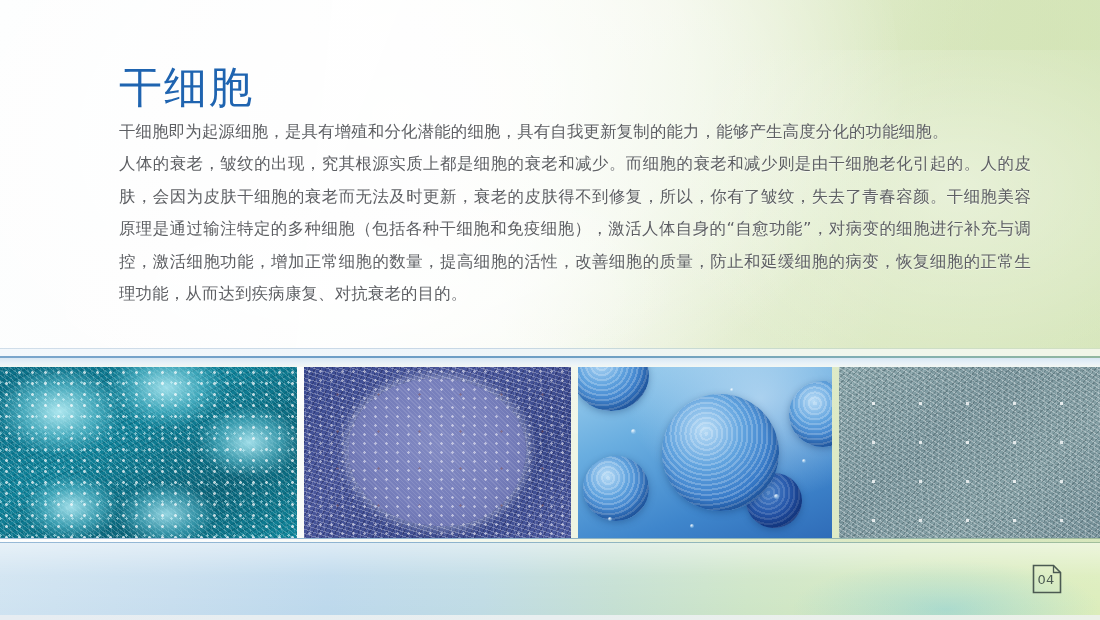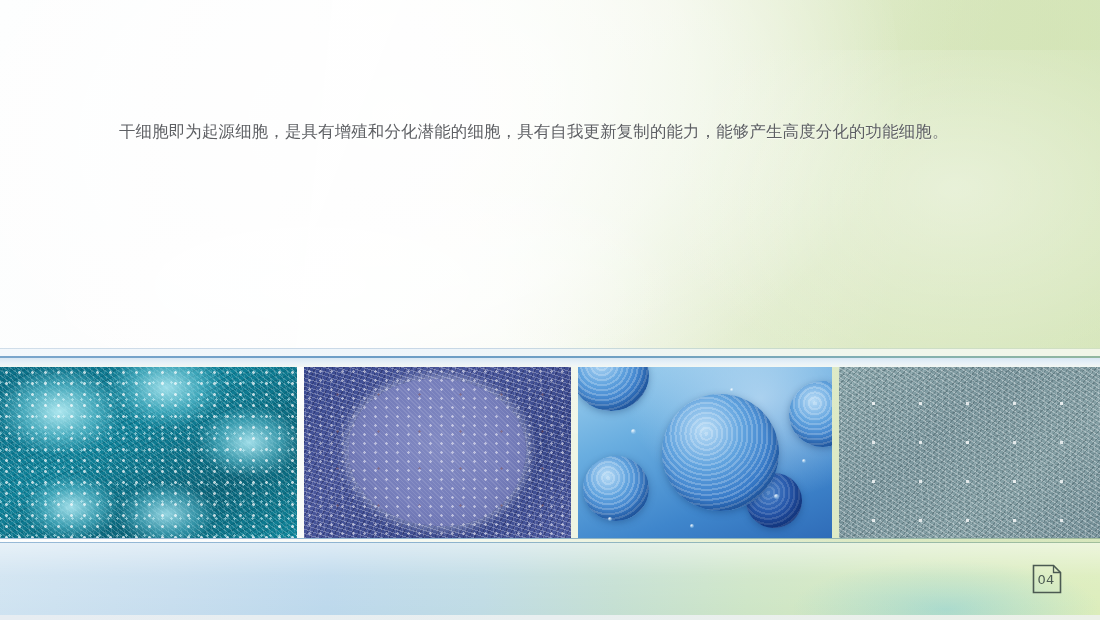--- a/index.html
+++ b/index.html
@@ -253,23 +253,25 @@
 </head>
 <body>
 
 <div id="slide">
 
   <div class="sheen sheen-a"></div>
   <div class="sheen sheen-b"></div>
   <div class="sheen sheen-c"></div>
   <div class="sheen sheen-d"></div>
 
+  <h1 id="title">干细胞</h1>
 
   <div id="body-copy">
     <p>干细胞即为起源细胞，是具有增殖和分化潜能的细胞，具有自我更新复制的能力，能够产生高度分化的功能细胞。</p>
+    <p>人体的衰老，皱纹的出现，究其根源实质上都是细胞的衰老和减少。而细胞的衰老和减少则是由干细胞老化引起的。人的皮肤，会因为皮肤干细胞的衰老而无法及时更新，衰老的皮肤得不到修复，所以，你有了皱纹，失去了青春容颜。干细胞美容原理是通过输注特定的多种细胞（包括各种干细胞和免疫细胞），激活人体自身的“自愈功能”，对病变的细胞进行补充与调控，激活细胞功能，增加正常细胞的数量，提高细胞的活性，改善细胞的质量，防止和延缓细胞的病变，恢复细胞的正常生理功能，从而达到疾病康复、对抗衰老的目的。</p>
   </div>
 
   <div id="divider">
     <div class="hair-top"></div>
     <div class="band"></div>
     <div class="rule"></div>
     <div class="wash"></div>
   </div>
 
   <div id="photo-strip">

